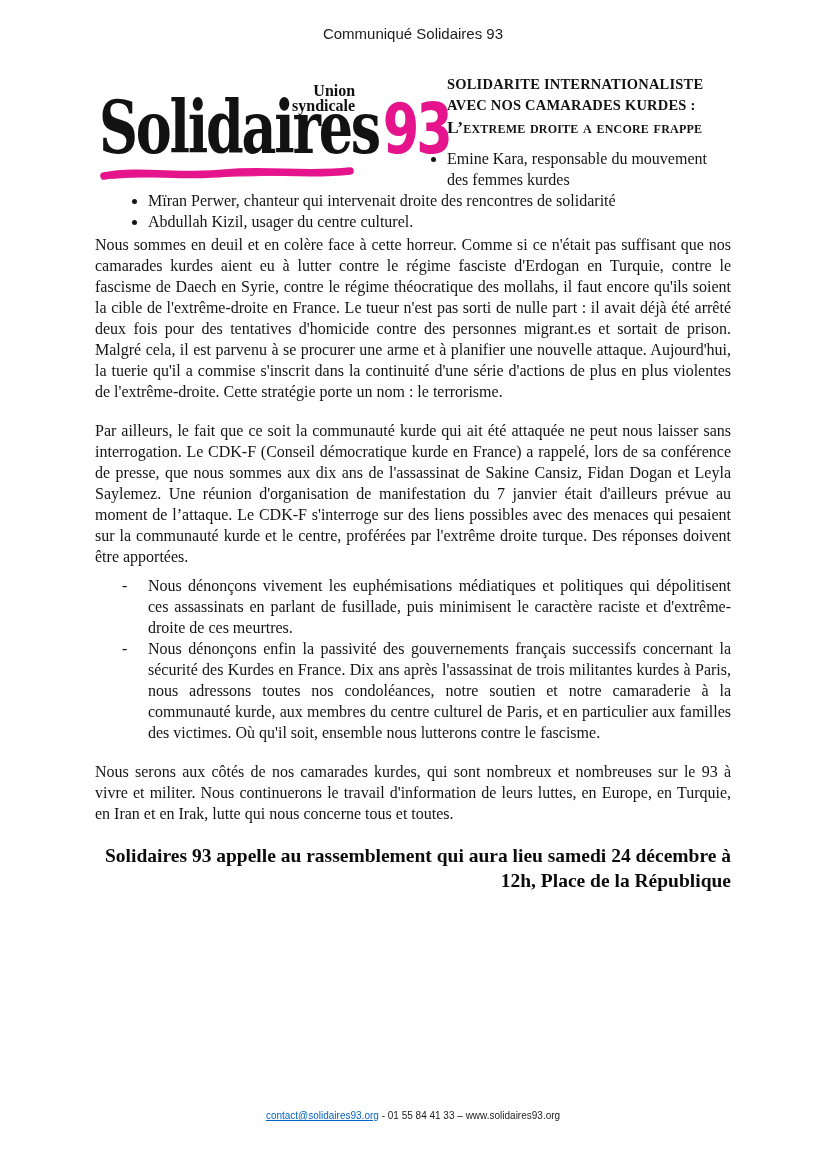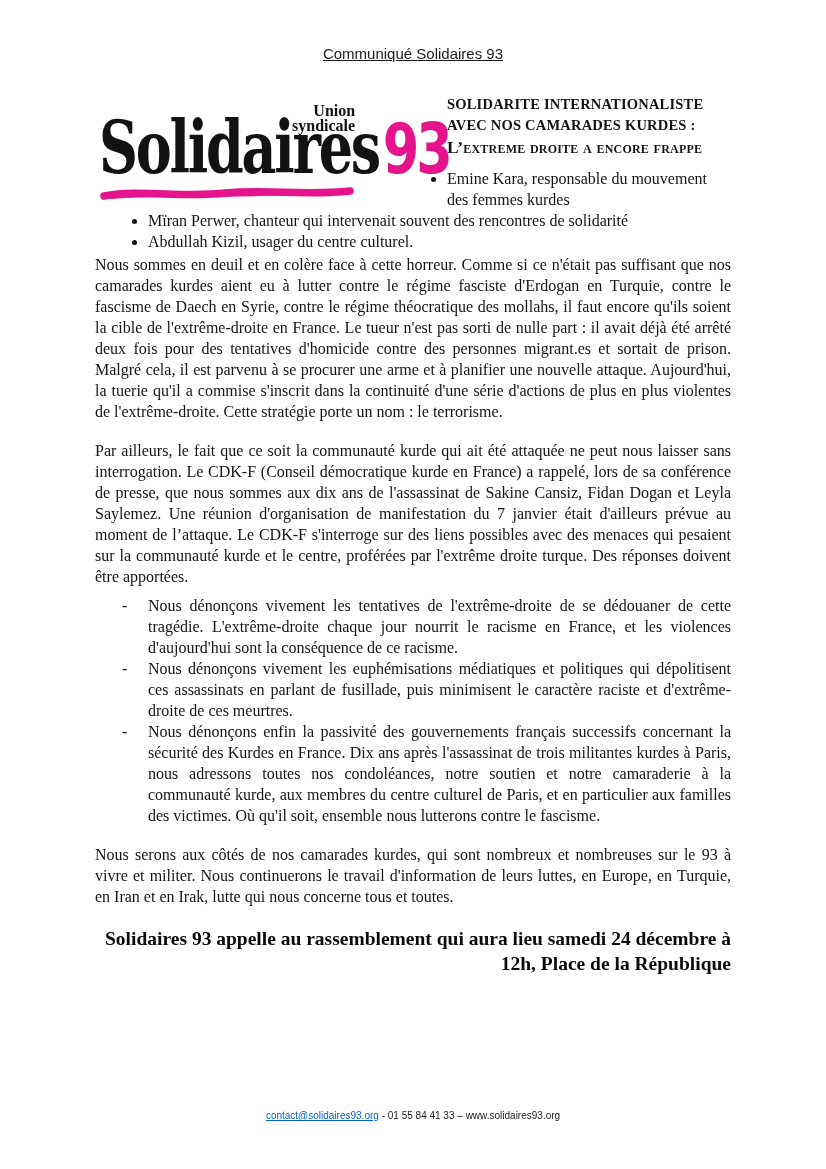--- a/index.html
+++ b/index.html
@@ -2,22 +2,22 @@
 <html lang="fr"><head>
 <meta charset="utf-8">
 <style>
   html,body { margin:0; padding:0; background:#ffffff; }
   .page {
     position:relative; width:826px; height:1169px; margin:0 auto;
     background:#ffffff; overflow:hidden;
     font-family:"Liberation Serif", serif; color:#141414;
   }
   .doc-header {
-    padding-top:45px; text-align:center;
-    font-family:"Liberation Sans", sans-serif; font-size:15px; color:#1c1c1c;text-decoration:underline;
+    padding-top:25px; text-align:center;
+    font-family:"Liberation Sans", sans-serif; font-size:15px; color:#1c1c1c;
   }
   .content { margin:30px 95px 0 95px; }
 
   
   .logo { float:left; width:352px; height:112px; position:relative;text-align:right; }
   .union {
     position:absolute; left:197px; top:11px;
     font-weight:bold; font-size:16px; line-height:15px; color:#101010;
   }
   .union .u1 { padding-left:7px; }
@@ -98,30 +98,29 @@
 
     <div class="doc-title">
       <div class="t">SOLIDARITE INTERNATIONALISTE</div>
       <div class="t">AVEC NOS CAMARADES KURDES :</div>
       <div class="t t3">L’extreme droite a encore frappe</div>
     </div>
 
 
     <ul class="victims">
         <li>Emine Kara, responsable du mouvement des femmes kurdes</li>
-        <li>Mïran Perwer, chanteur qui intervenait souvent des rencontres de solidarité</li>
+        <li>Mïran Perwer, chanteur qui intervenait droite des rencontres de solidarité</li>
         <li>Abdullah Kizil, usager du centre culturel.</li>
       </ul>
 
     <p class="para p2">Nous sommes en deuil et en colère face à cette horreur. Comme si ce n'était pas suffisant que nos camarades kurdes aient eu à lutter contre le régime fasciste d'Erdogan en Turquie, contre le fascisme de Daech en Syrie, contre le régime théocratique des mollahs, il faut encore qu'ils soient la cible de l'extrême-droite en France. Le tueur n'est pas sorti de nulle part : il avait déjà été arrêté deux fois pour des tentatives d'homicide contre des personnes migrant.es et sortait de prison. Malgré cela, il est parvenu à se procurer une arme et à planifier une nouvelle attaque. Aujourd'hui, la tuerie qu'il a commise s'inscrit dans la continuité d'une série d'actions de plus en plus violentes de l'extrême-droite. Cette stratégie porte un nom : le terrorisme.</p>
 
     <p class="para p3">Par ailleurs, le fait que ce soit la communauté kurde qui ait été attaquée ne peut nous laisser sans interrogation. Le CDK-F (Conseil démocratique kurde en France) a rappelé, lors de sa conférence de presse, que nous sommes aux dix ans de l'assassinat de Sakine Cansiz, Fidan Dogan et Leyla Saylemez. Une réunion d'organisation de manifestation du 7 janvier était d'ailleurs prévue au moment de l’attaque. Le CDK-F s'interroge sur des liens possibles avec des menaces qui pesaient sur la communauté kurde et le centre, proférées par l'extrême droite turque. Des réponses doivent être apportées.</p>
 
     <ul class="demands">
-        <li>Nous dénonçons vivement les tentatives de l'extrême-droite de se dédouaner de cette tragédie. L'extrême-droite chaque jour nourrit le racisme en France, et les violences d'aujourd'hui sont la conséquence de ce racisme.</li>
         <li>Nous dénonçons vivement les euphémisations médiatiques et politiques qui dépolitisent ces assassinats en parlant de fusillade, puis minimisent le caractère raciste et d'extrême-droite de ces meurtres.</li>
         <li>Nous dénonçons enfin la passivité des gouvernements français successifs concernant la sécurité des Kurdes en France. Dix ans après l'assassinat de trois militantes kurdes à Paris, nous adressons toutes nos condoléances, notre soutien et notre camaraderie à la communauté kurde, aux membres du centre culturel de Paris, et en particulier aux familles des victimes. Où qu'il soit, ensemble nous lutterons contre le fascisme.</li>
       </ul>
 
     <p class="para p4">Nous serons aux côtés de nos camarades kurdes, qui sont nombreux et nombreuses sur le 93 à vivre et militer. Nous continuerons le travail d'information de leurs luttes, en Europe, en Turquie, en Iran et en Irak, lutte qui nous concerne tous et toutes.</p>
 
     <p class="call">Solidaires 93 appelle au rassemblement qui aura lieu samedi 24 décembre à 12h, Place de la République</p>
 
     <div class="clear"></div>
   </div>

